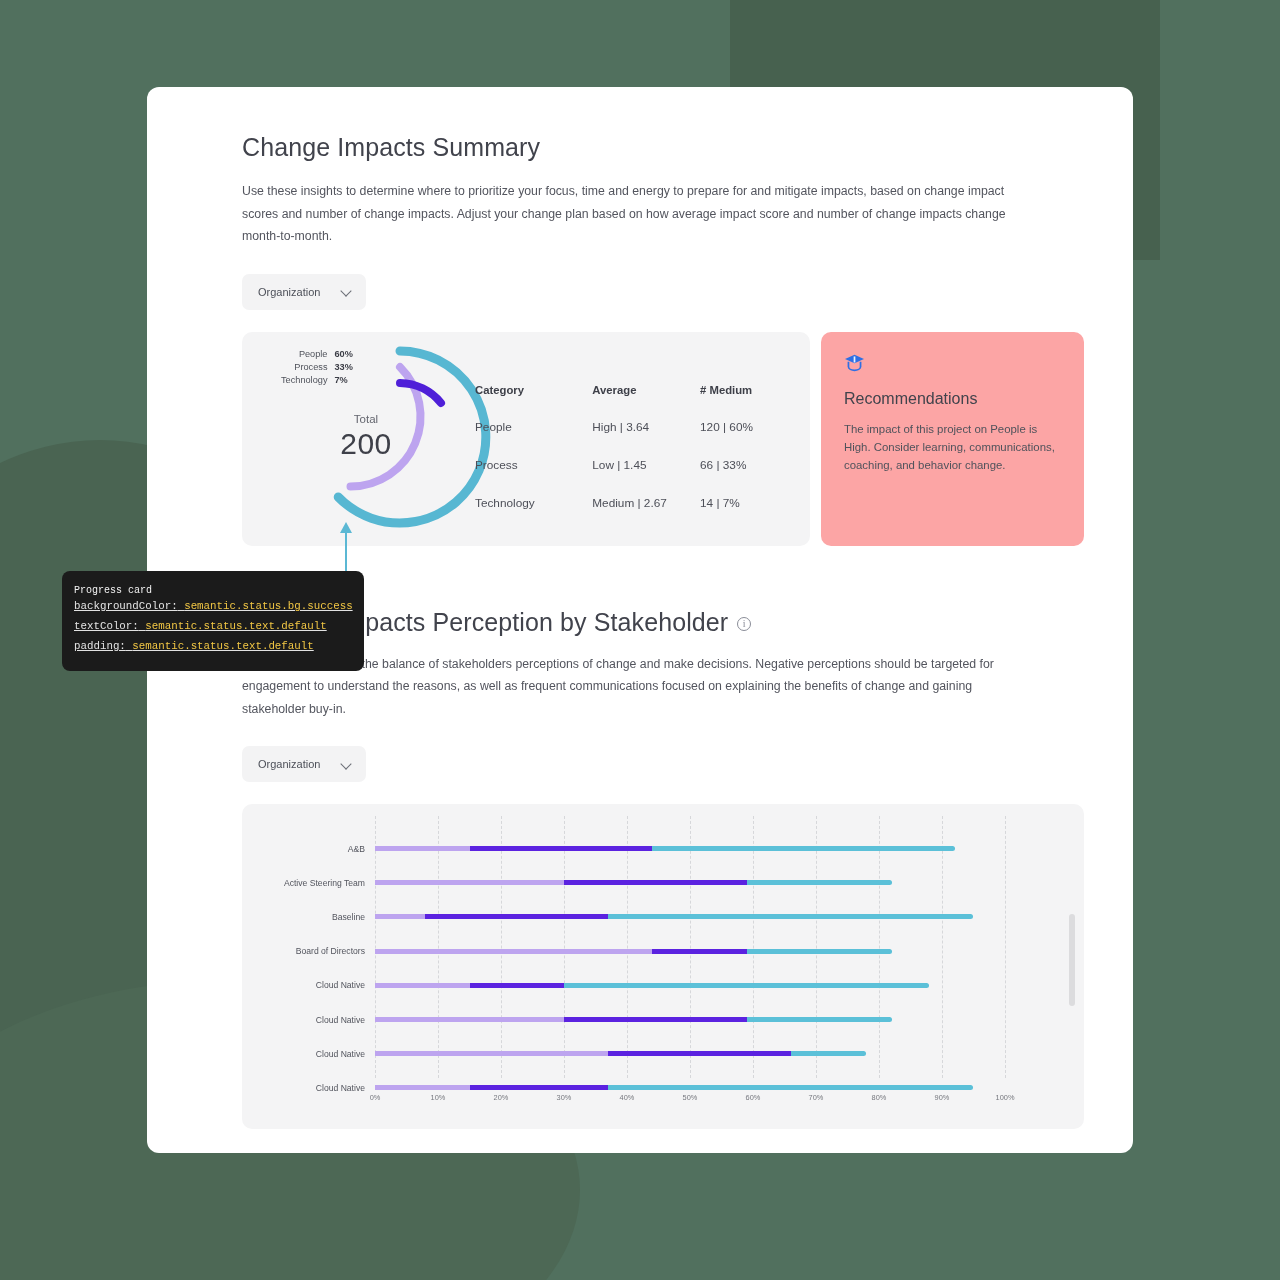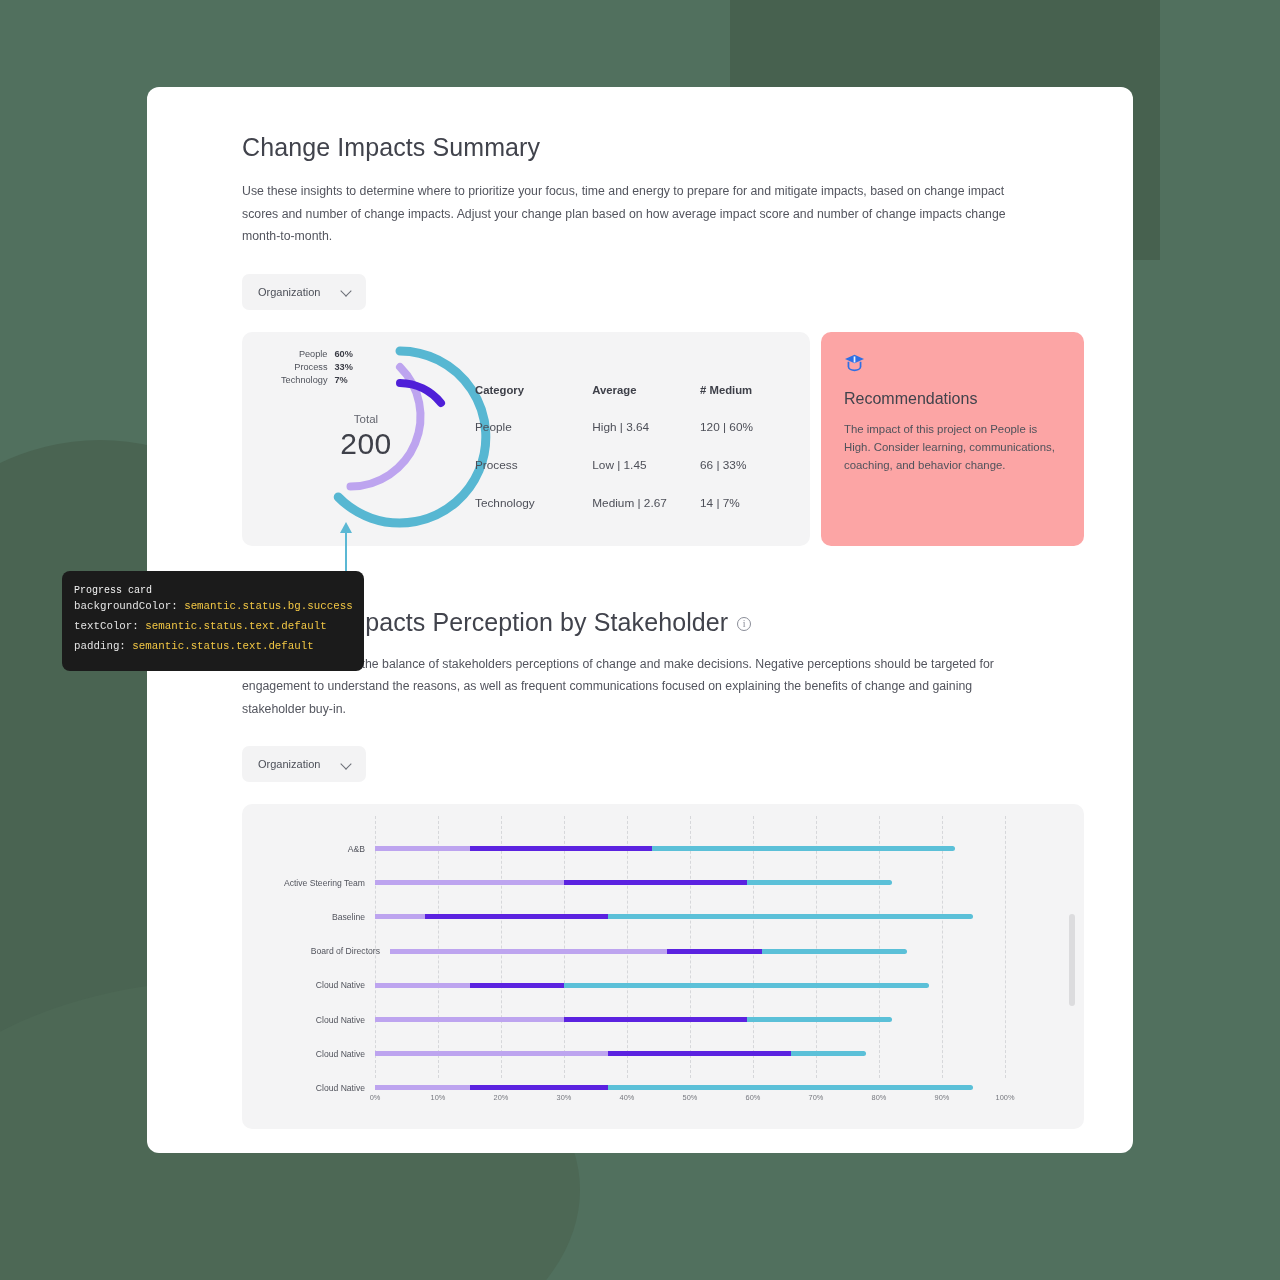--- a/index.html
+++ b/index.html
@@ -145,21 +145,21 @@
   
   #tooltip {
     position: absolute; left: 62px; top: 571px;
     width: 302px;
     background: #1b1b1b; border-radius: 8px;
     padding: 14px 12px 15px 12px;
     font-family: "Liberation Mono", monospace;
     z-index: 40;
   }
   #tooltip .tt-title { color: #f2f2f2; font-size: 10px; font-weight: normal; }
-  #tooltip .tt-row { font-size: 10.8px; color: #e3e3e3; line-height: 20px; white-space: nowrap; }
+  #tooltip .tt-row { font-size: 10.8px; color: #e3e3e3; line-height: 20px; white-space: nowrap; text-decoration: underline; }
   #tooltip .tt-val { color: #f2c744; }
   #pointer-arrow { position: absolute; left: 336px; top: 520px; z-index: 39; }
 
   
   .chart-panel {
     margin-top: 22px;
     height: 325px;
     background: #f4f4f5; border-radius: 10px;
     position: relative;
   }
@@ -330,21 +330,21 @@
             <div class="seg" style="width: 189px; background: rgb(189, 164, 239);"></div>
             <div class="seg" style="width: 182.7px; background: rgb(91, 34, 224);"></div>
             <div class="seg" style="width: 144.9px; background: rgb(91, 192, 216);"></div>
           </div>
           <div class="bar-row" style="left: 133px; top: 110.4px;">
             <div class="bar-label">Baseline</div>
             <div class="seg" style="width: 50.4px; background: rgb(189, 164, 239);"></div>
             <div class="seg" style="width: 182.7px; background: rgb(91, 34, 224);"></div>
             <div class="seg" style="width: 365.4px; background: rgb(91, 192, 216);"></div>
           </div>
-          <div class="bar-row" style="left: 148px; top: 144.6px;">
+          <div class="bar-row" style="left: 133px; top: 144.6px;">
             <div class="bar-label">Board of Directors</div>
             <div class="seg" style="width: 277.2px; background: rgb(189, 164, 239);"></div>
             <div class="seg" style="width: 94.5px; background: rgb(91, 34, 224);"></div>
             <div class="seg" style="width: 144.9px; background: rgb(91, 192, 216);"></div>
           </div>
           <div class="bar-row" style="left: 133px; top: 178.8px;">
             <div class="bar-label">Cloud Native</div>
             <div class="seg" style="width: 94.5px; background: rgb(189, 164, 239);"></div>
             <div class="seg" style="width: 94.5px; background: rgb(91, 34, 224);"></div>
             <div class="seg" style="width: 365.4px; background: rgb(91, 192, 216);"></div>

